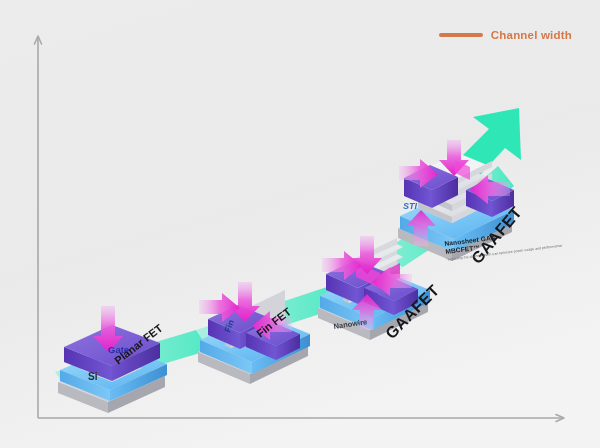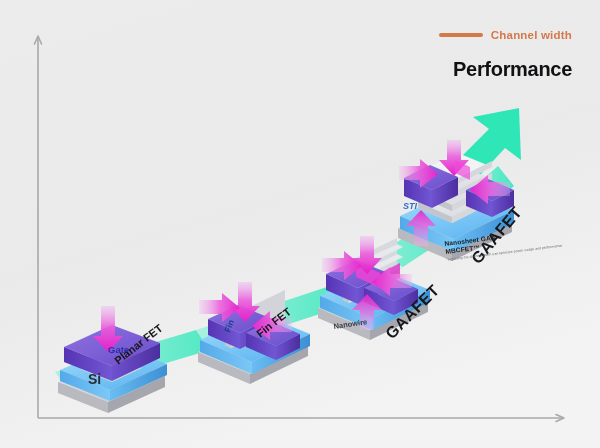--- a/index.html
+++ b/index.html
@@ -254,25 +254,24 @@
     </g>
 
   </svg>
 
   <div class="legend">
     <span class="legend-line"></span>
     <span class="legend-text">Channel width</span>
   </div>
 
   <div class="title">
-    <div>Performance</div>
   </div>
 
   <div class="lbl part-lbl" style="left:108px;top:344px;font-size:9.5px;color:#2b2fa8;">Gate</div>
-  <div class="lbl part-lbl" style="left:88px;top:371px;font-size:14px;color:#2b2d33;">Si</div>
+  <div class="lbl part-lbl" style="left:88px;top:371px;font-size:10px;color:#2b2d33;">Si</div>
   <div class="lbl stage-name" style="left:112px;top:357px;font-size:11px;transform:rotate(-38deg);transform-origin:0 0;">Planar FET</div>
 
   <div class="lbl part-lbl" style="left:222px;top:330px;font-size:8.5px;color:#1b3f8f;transform:rotate(-68deg);transform-origin:0 0;">Fin</div>
   <div class="lbl stage-name" style="left:254px;top:330px;font-size:11px;transform:rotate(-38deg);transform-origin:0 0;">Fin FET</div>
 
   <div class="lbl" style="left:333px;top:322px;font-size:7.5px;color:#3a3c42;font-weight:600;transform:rotate(-8deg);transform-origin:0 0;">Nanowire</div>
   <div class="lbl stage-name" style="left:382px;top:330px;font-size:16px;transform:rotate(-45deg);transform-origin:0 0;letter-spacing:.5px;">GAAFET</div>
 
   <div class="lbl part-lbl" style="left:403px;top:201px;font-size:9px;color:#2f6fd0;font-style:italic;">STI</div>
   <div class="lbl stage-name" style="left:468px;top:256px;font-size:16px;transform:rotate(-50deg);transform-origin:0 0;letter-spacing:.5px;">GAAFET</div>

